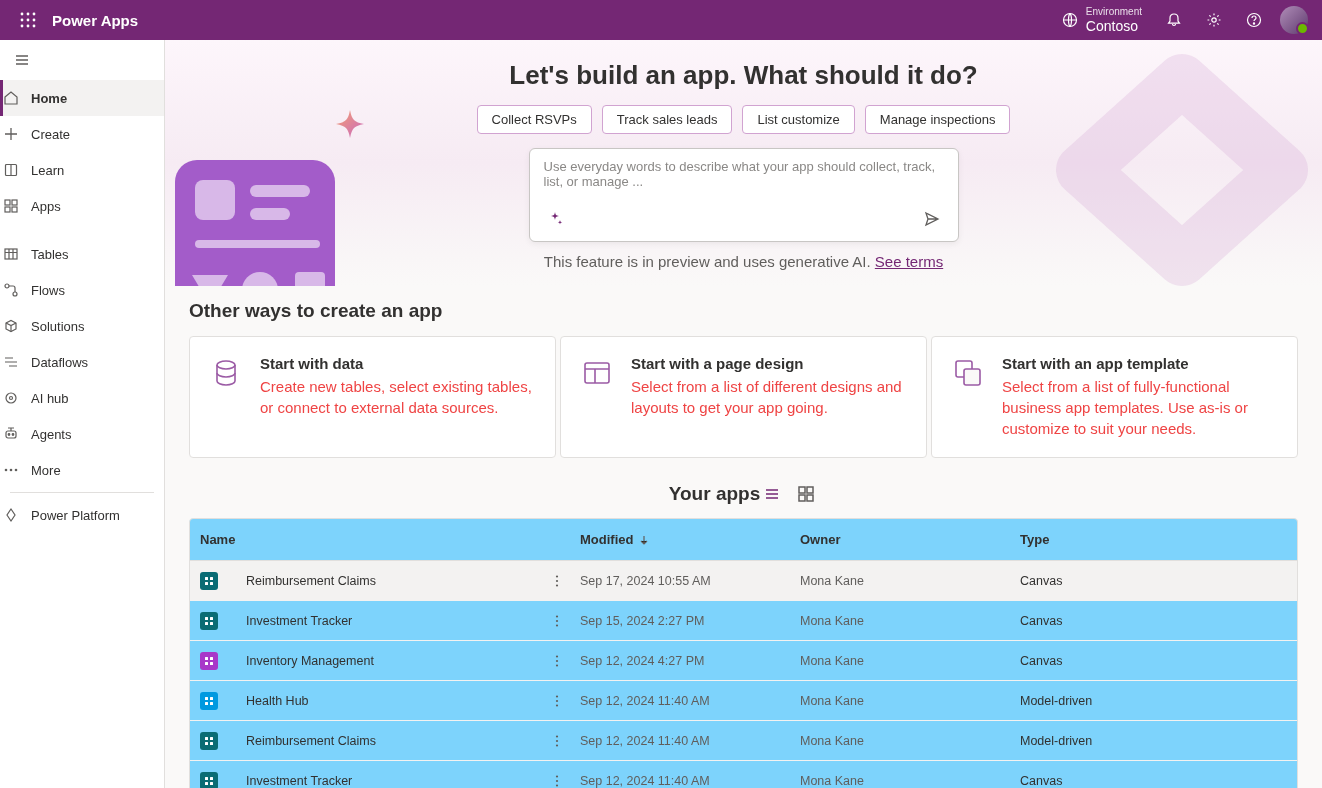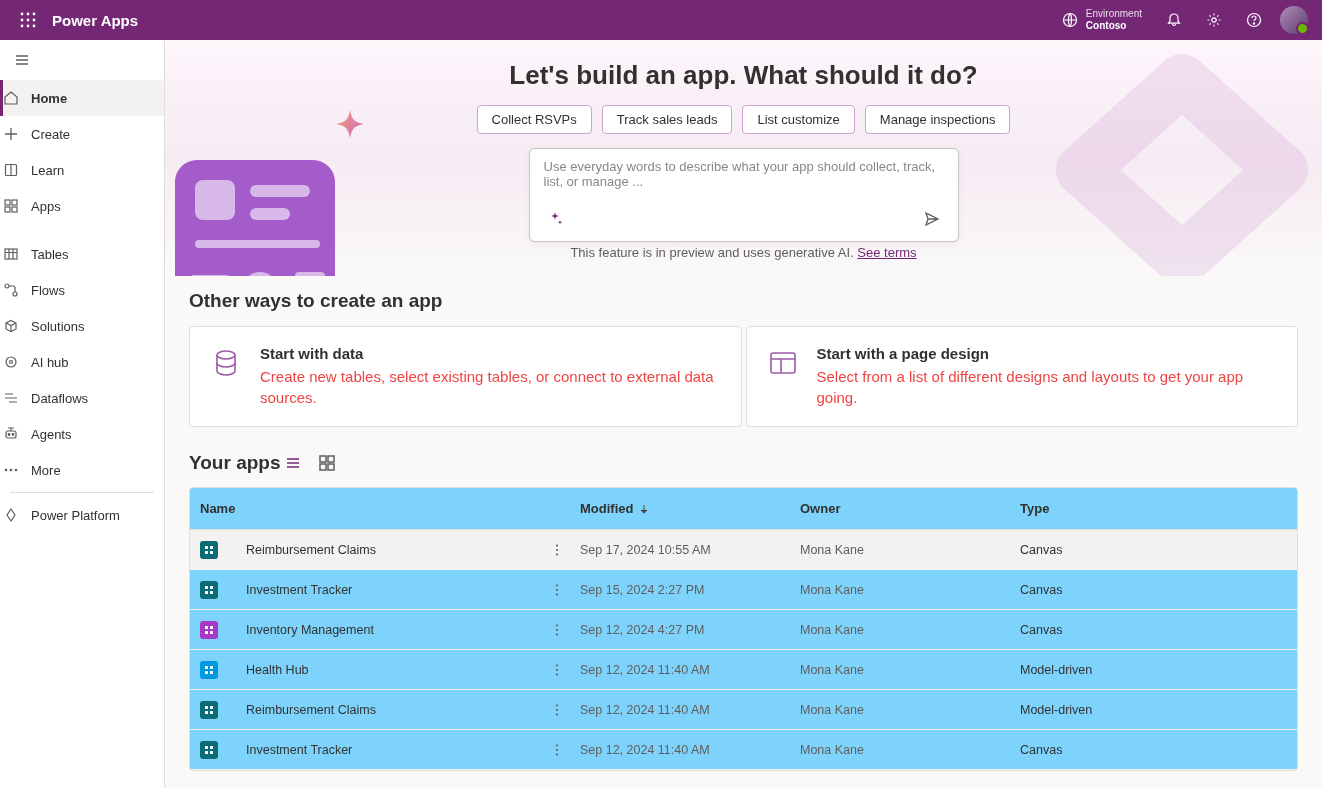--- a/index.html
+++ b/index.html
@@ -6,21 +6,21 @@
 body { background: #faf9f8; width: 1322px; height: 788px; overflow: hidden; }
 
 
 .header { height: 40px; background: #742774; display: flex; align-items: center; color: #fff; padding: 4px 8px; }
 .header .waffle { width: 40px; height: 40px; display: flex; align-items: center; justify-content: center; cursor: pointer; }
 .header .app-name { font-size: 15px; font-weight: 600; margin-left: 4px; }
 .header .spacer { flex: 1; }
 .header .env-block { display: flex; align-items: center; gap: 8px; margin-right: 12px; cursor: pointer; }
 .header .env-text { font-size: 11px; line-height: 1.2; }
 .header .env-text .env-label { opacity: 0.85; font-size: 10px; }
-.header .env-text .env-name { font-weight: 700; font-size: 10px; }
+.header .env-text .env-name { font-weight: 400; font-size: 14px; }
 .header .hbtn { width: 40px; height: 40px; display: flex; align-items: center; justify-content: center; cursor: pointer; }
 .header .avatar { width: 28px; height: 28px; border-radius: 50%; background: linear-gradient(135deg,#b08eb8,#5f3a6e); margin: 0 6px; position: relative; cursor: pointer; }
 .header .avatar::after { content: ''; position: absolute; right: -1px; bottom: -1px; width: 9px; height: 9px; background: #6bb700; border: 2px solid #742774; border-radius: 50%; }
 
 
 .layout { display: flex; height: calc(100% - 40px); }
 .sidebar { width: 165px; background: #fff; border-right: 1px solid #e1dfdd; display: flex; flex-direction: column; }
 .sidebar .hamburger { height: 40px; display: flex; align-items: center; padding: 0 14px; cursor: pointer; }
 .sidebar .nav-item { height: 36px; display: flex; align-items: center; padding: 0 0; cursor: pointer; gap: 12px; font-size: 13px; color: #323130; border-left: 3px solid transparent; }
 .sidebar .nav-item.active { background: #f3f2f1; border-left-color: #742774; font-weight: 600; }
@@ -39,34 +39,34 @@
 .hero-star { position: absolute; }
 .hero-content { position: relative; max-width: 680px; margin: 0 auto; text-align: center; }
 .hero-title { font-size: 26px; font-weight: 700; color: #323130; margin-bottom: 14px; }
 .chips { display: flex; gap: 10px; justify-content: center; margin-bottom: 14px; }
 .chip { padding: 6px 14px; background: #fff; border: 1px solid #d1a3d1; border-radius: 4px; font-size: 13px; color: #323130; cursor: pointer; }
 .prompt-box { width: 430px; margin: 0 auto; background: #fff; border: 1px solid #c8c6c4; border-radius: 6px; padding: 10px 14px; text-align: left; box-shadow: 0 2px 6px rgba(0,0,0,0.06); }
 .prompt-input { width: 100%; border: none; outline: none; font-size: 13px; resize: none; height: 40px; font-family: inherit; }
 .prompt-input::placeholder { color: #8a8886; }
 .prompt-actions { display: flex; justify-content: space-between; align-items: center; margin-top: 4px; }
 .prompt-actions .btn { width: 24px; height: 24px; display: flex; align-items: center; justify-content: center; cursor: pointer; color: #742774; }
-.hero-caption { font-size: 13px; color: #605e5c; margin-top: 3px; }
+.hero-caption { font-size: 15px; color: #605e5c; margin-top: 11px; }
 .hero-caption a { color: #742774; text-decoration: underline; cursor: pointer; }
 
 
 .section { padding: 14px 24px; }
 .section-title { font-size: 19px; font-weight: 700; color: #323130; margin-bottom: 14px; }
 .cards { display: flex; gap: 4px; }
 .card { flex: 1; background: #fff; border: 1px solid #e1dfdd; border-radius: 4px; padding: 18px; display: flex; gap: 16px; cursor: pointer; }
 .card-icon { width: 36px; height: 36px; flex-shrink: 0; display: flex; align-items: center; justify-content: center; }
 .card-title { font-size: 15px; font-weight: 700; color: #323130; margin-bottom: 4px; }
 .card-desc { font-size: 15px; color: #ef4444; line-height: 1.4; }
 
 
-.apps-header { display: flex; justify-content: flex-start; align-items: center; padding: 10px 24px 6px; }
+.apps-header { display: flex; justify-content: center; align-items: center; padding: 10px 24px 6px; }
 .apps-title { font-size: 19px; font-weight: 700; color: #323130; }
 .view-toggle { display: flex; gap: 10px; }
 .view-btn { width: 24px; height: 24px; display: flex; align-items: center; justify-content: center; cursor: pointer; color: #605e5c; }
 .view-btn.active { color: #742774; }
 
 .table { margin: 6px 24px 24px; background: #7dd3fc; border: 1px solid #e1dfdd; border-radius: 4px; overflow: hidden; }
 .thead, .trow { display: grid; grid-template-columns: 380px 220px 220px 1fr; align-items: center; padding: 0 10px; }
 .thead { height: 42px; border-bottom: 1px solid #e1dfdd; font-size: 13px; font-weight: 600; color: #323130; }
 .thead .th { display: flex; align-items: center; gap: 6px; cursor: pointer; }
 .trow { height: 40px; font-size: 12.5px; color: #323130; border-bottom: 1px solid #f3f2f1; }
@@ -200,33 +200,33 @@
           <svg width="16" height="16" viewBox="0 0 16 16" fill="none" stroke="currentColor" stroke-width="1.2">
             <path d="M3 5l5-2.5L13 5v6l-5 2.5L3 11z"></path>
             <path d="M3 5l5 2.5L13 5M8 7.5v6"></path>
           </svg>
         </span>
       <span>Solutions</span>
     </div>
     <div class="nav-item">
       <span class="nav-icon">
           <svg width="16" height="16" viewBox="0 0 16 16" fill="none" stroke="currentColor" stroke-width="1.2">
+            <path d="M2 4h8M2 8h12M6 12h8"></path>
+          </svg>
+        </span>
+      <span>Dataflows</span>
+    </div>
+    <div class="nav-item">
+      <span class="nav-icon">
+          <svg width="16" height="16" viewBox="0 0 16 16" fill="none" stroke="currentColor" stroke-width="1.2">
             <circle cx="8" cy="8" r="5"></circle>
             <circle cx="8" cy="8" r="1.5"></circle>
           </svg>
         </span>
       <span>AI hub</span>
-    </div>
-    <div class="nav-item">
-      <span class="nav-icon">
-          <svg width="16" height="16" viewBox="0 0 16 16" fill="none" stroke="currentColor" stroke-width="1.2">
-            <path d="M2 4h8M2 8h12M6 12h8"></path>
-          </svg>
-        </span>
-      <span>Dataflows</span>
     </div>
     <div class="nav-item">
       <span class="nav-icon">
           <svg width="16" height="16" viewBox="0 0 16 16" fill="none" stroke="currentColor" stroke-width="1.2">
             <rect x="3" y="5" width="10" height="7" rx="2"></rect>
             <path d="M8 2v3M5 2h6"></path>
             <circle cx="6" cy="8.5" r=".8" fill="currentColor"></circle>
             <circle cx="10" cy="8.5" r=".8" fill="currentColor"></circle>
           </svg>
         </span>
@@ -333,20 +333,32 @@
             <svg width="32" height="32" viewBox="0 0 32 32" fill="none" stroke="#9b5ba5" stroke-width="1.6">
                 <rect x="4" y="6" width="24" height="20" rx="2"></rect>
                 <path d="M4 12h24M14 12v14"></path>
               </svg>
           </div>
           <div>
             <div class="card-title">Start with a page design</div>
             <div class="card-desc">Select from a list of different designs and layouts to get your app going.</div>
           </div>
         </div>
+        <div class="card">
+          <div class="card-icon">
+            <svg width="32" height="32" viewBox="0 0 32 32" fill="none" stroke="#9b5ba5" stroke-width="1.6">
+                <rect x="4" y="4" width="16" height="16" rx="2"></rect>
+                <rect x="12" y="12" width="16" height="16" rx="2" fill="#faf9f8"></rect>
+              </svg>
+          </div>
+          <div>
+            <div class="card-title">Start with an app template</div>
+            <div class="card-desc">Select from a list of fully-functional business app templates. Use as-is or customize to suit your needs.</div>
+          </div>
+        </div>
       </div>
     </div>
 
     <div class="apps-header">
       <div class="apps-title">Your apps</div>
       <div class="view-toggle">
         <div class="view-btn active">
             <svg width="18" height="18" viewBox="0 0 18 18" stroke="currentColor" stroke-width="1.5">
               <path d="M3 5h12M3 9h12M3 13h12"></path>
             </svg>

